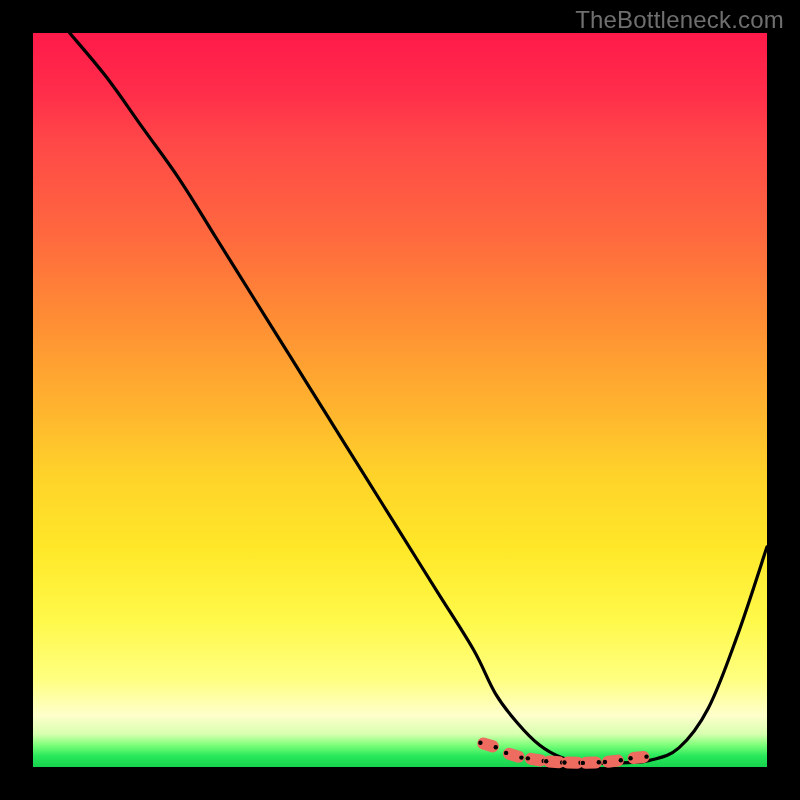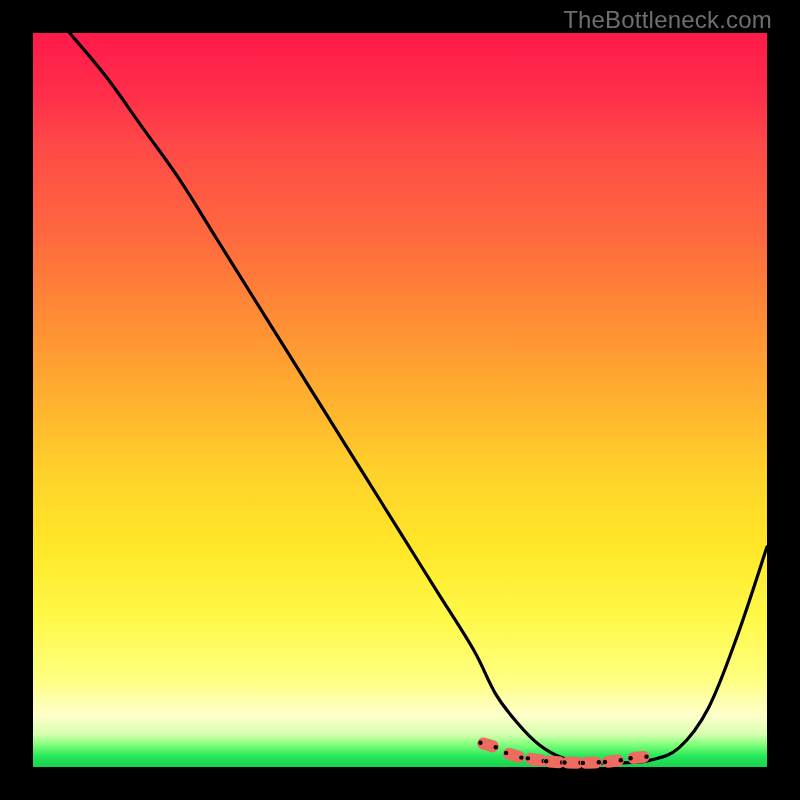--- a/index.html
+++ b/index.html
@@ -37,21 +37,21 @@
       #feffcb 93%,
       #d8ffb0 95.5%,
       #7eff7a 97%,
       #28e85a 98.5%,
       #17d24e 100%
     );
   }
   .watermark {
     position: absolute;
     top: 6px;
-    right: 28px;
+    right: 16px;
     color: #6f6f6f;
     font-size: 24px;
     font-weight: 500;
     letter-spacing: 0.2px;
     user-select: none;
   }
   svg.curve {
     position: absolute;
     left: 0;
     top: 0;

